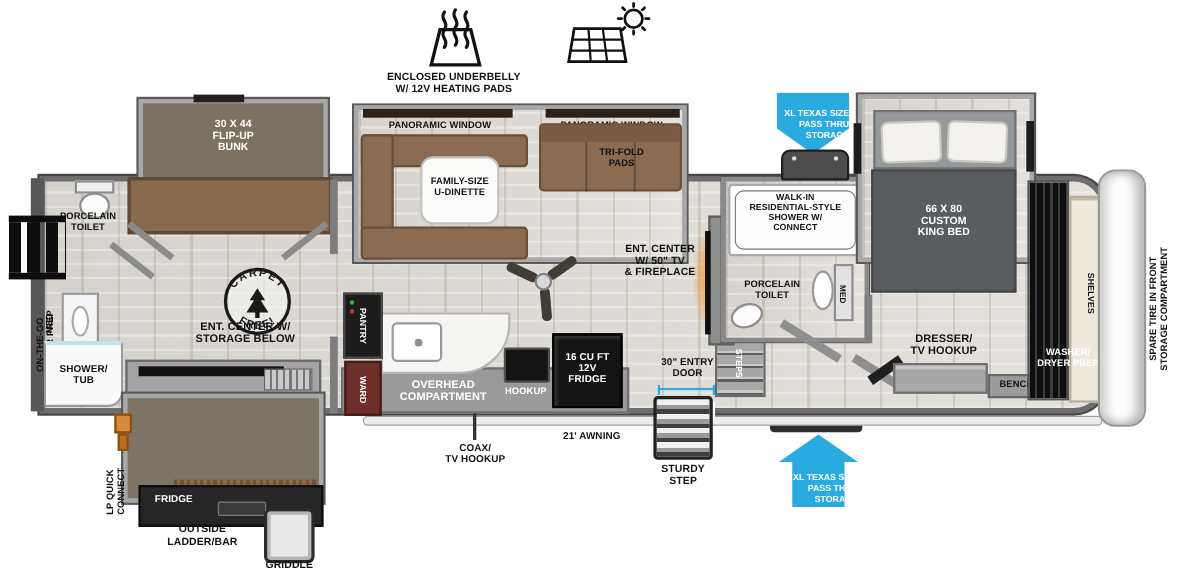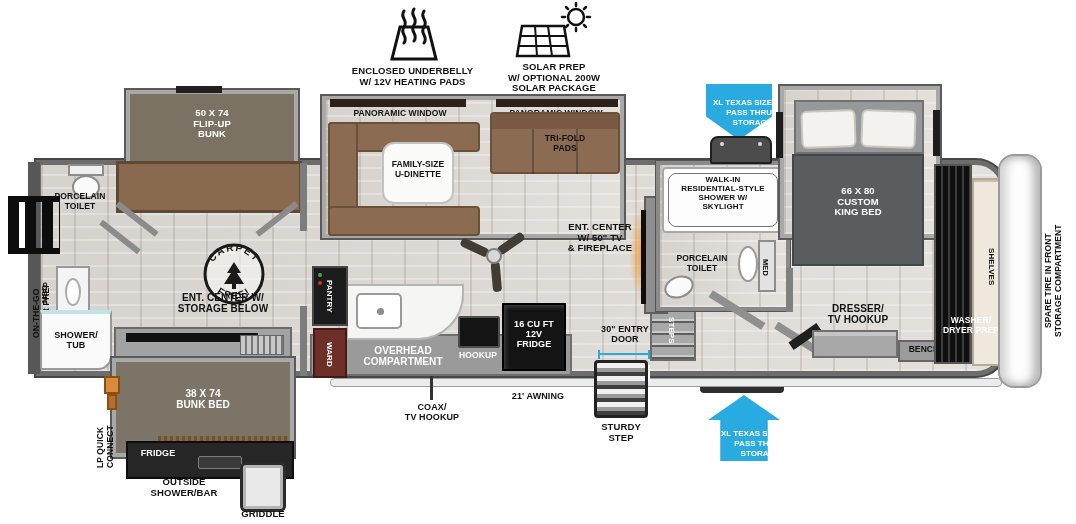--- a/index.html
+++ b/index.html
@@ -45,23 +45,20 @@
       <line x1="48" y1="15" x2="51" y2="15"></line>
         <line x1="73" y1="15" x2="76" y2="15"></line>
       <line x1="52" y1="5" x2="54" y2="7"></line>
         <line x1="70" y1="23" x2="72" y2="25"></line>
       <line x1="72" y1="5" x2="70" y2="7"></line>
         <line x1="54" y1="23" x2="52" y2="25"></line>
     </g>
     <path d="M8 24 L50 24 L55 54 L3 54 Z" fill="none" stroke="#111" stroke-width="2.5"></path>
     <path d="M21 24 L23 54 M34 24 L38 54 M6 34 L52 34 M5 44 L53 44" fill="none" stroke="#111" stroke-width="2"></path>
   </svg>
-  <div class="lbl" style="left:494px;top:62px;width:120px;font-size:9.5px">SOLAR PREP
-W/ OPTIONAL 200W
-SOLAR PACKAGE</div>
 
   <div class="abs arrow" style="left:706px;top:84px;width:66px;height:56px;padding-top:4px;
        clip-path:polygon(0 0,100% 0,100% 58%,50% 100%,0 58%)">
     <span>XL TEXAS SIZE
 PASS THRU
 STORAGE</span>
   </div>
   <div class="abs" style="left:700px;top:382px;width:84px;height:11px;background:#2e2e2e;border-radius:4px"></div>
   <div class="abs arrow" style="left:708px;top:395px;width:72px;height:66px;padding-top:24px;
        clip-path:polygon(50% 0,100% 38%,83% 38%,83% 100%,17% 100%,17% 38%,0 38%)">
@@ -89,21 +86,21 @@
     <div class="abs" style="left:7px;top:10px;width:16px;height:28px;background:#fff;border:2px solid #aaa;border-radius:50%"></div>
   </div>
   <div class="lbl v-up" style="left:41px;top:270px;height:48px;font-size:8px">MED</div>
   <div class="abs" style="left:40px;top:310px;width:72px;height:60px;background:#fafafa;border:2px solid #9a9a9a;
        border-top:4px solid #bfe4ea;border-radius:0 0 14px 2px"></div>
   <div class="lbl" style="left:42px;top:330px;width:68px;font-size:9px">SHOWER/
 TUB</div>
 
   <div class="abs slide" style="left:126px;top:90px;width:172px;height:76px;background:#7b7264"></div>
   <div class="abs" style="left:176px;top:86px;width:46px;height:7px;background:#20201e"></div>
-  <div class="lbl w" style="left:146px;top:108px;width:132px;font-size:9.5px">50 X 74
+  <div class="lbl w" style="left:146px;top:108px;width:132px;font-size:9.5px">30 X 44
 FLIP-UP
 BUNK</div>
   <div class="abs" style="left:116px;top:161px;width:186px;height:52px;background:#8a6a4f;border:3px solid #5e4936"></div>
   <div class="abs" style="left:300px;top:163px;width:7px;height:68px;background:#7d7d7d"></div>
   <div class="abs" style="left:300px;top:306px;width:7px;height:70px;background:#7d7d7d"></div>
   <div class="abs" style="left:112px;top:216px;width:50px;height:6px;background:#8b8b8b;transform:rotate(38deg)"></div>
   <div class="abs" style="left:252px;top:216px;width:50px;height:6px;background:#8b8b8b;transform:rotate(-38deg)"></div>
 
   <svg class="abs" style="left:200px;top:240px" width="68" height="68" viewBox="0 0 68 68">
     <circle cx="34" cy="34" r="29" fill="rgba(252,252,250,.55)" stroke="#1a1a1a" stroke-width="3"></circle>
@@ -121,37 +118,35 @@
   </svg>
 
   <div class="lbl" style="left:148px;top:292px;width:150px;font-size:10px">ENT. CENTER W/
 STORAGE BELOW</div>
   <div class="abs" style="left:114px;top:327px;width:178px;height:36px;background:#a3a3a3;border:2px solid #6a6a6a">
     <div class="abs" style="left:10px;top:4px;width:132px;height:9px;background:#111"></div>
     <div class="abs" style="right:6px;top:6px;width:44px;height:20px;
          background:repeating-linear-gradient(90deg,#c9c9c9 0 4px,#777 4px 6px);border:1px solid #666"></div>
   </div>
   <div class="abs slide" style="left:112px;top:358px;width:182px;height:99px;background:#7c7467"></div>
-  <div class="lbl w" style="left:128px;top:388px;width:150px;font-size:10px">38 X 74
-BUNK BED</div>
 
   <div class="abs" style="left:104px;top:376px;width:16px;height:18px;background:#d98a3a;border:2px solid #8a4f13"></div>
   <div class="abs" style="left:107px;top:394px;width:10px;height:16px;background:#b56f28;border:2px solid #8a4f13"></div>
   <div class="lbl v-up" style="left:96px;top:412px;height:70px;font-size:8.5px">LP QUICK
 CONNECT</div>
   <div class="abs" style="left:158px;top:436px;width:130px;height:10px;
        background:repeating-linear-gradient(90deg,#6e5335 0 3px,#8a6a45 3px 6px)"></div>
   <div class="abs" style="left:126px;top:441px;width:168px;height:38px;background:#262626;border:2px solid #0d0d0d">
     <div class="abs" style="left:70px;top:13px;width:44px;height:13px;background:#3a3a3a;border:1.5px solid #7d7d7d;border-radius:2px"></div>
   </div>
   <div class="lbl w" style="left:130px;top:448px;width:56px;font-size:9px">FRIDGE</div>
   <div class="abs" style="left:240px;top:462px;width:46px;height:50px;background:#e9e9e9;border:3px solid #2b2b2b;border-radius:6px;
        box-shadow:inset 0 0 0 3px #b5b5b5"></div>
   <div class="lbl" style="left:128px;top:477px;width:112px;font-size:9.5px">OUTSIDE
-SHOWER/BAR</div>
+LADDER/BAR</div>
   <div class="lbl" style="left:220px;top:509px;width:86px;font-size:9.5px">GRIDDLE</div>
 
   <div class="abs slide floor" style="left:322px;top:96px;width:302px;height:142px"></div>
   <div class="abs" style="left:330px;top:99px;width:136px;height:8px;background:#2b2118"></div>
   <div class="abs" style="left:496px;top:99px;width:122px;height:8px;background:#2b2118"></div>
   <div class="lbl" style="left:330px;top:109px;width:140px;font-size:8.5px">PANORAMIC WINDOW</div>
   <div class="lbl" style="left:492px;top:109px;width:128px;font-size:8.5px">PANORAMIC WINDOW</div>
 
   <div class="abs seat" style="left:328px;top:122px;width:152px;height:30px"></div>
   <div class="abs seat" style="left:328px;top:122px;width:30px;height:114px"></div>
@@ -235,21 +230,21 @@
   <div class="abs" style="left:710px;top:136px;width:62px;height:28px;background:#4c4c4c;border:2px solid #1f1f1f;border-radius:8px 8px 2px 2px">
     <div class="abs" style="left:8px;top:4px;width:4px;height:4px;background:#ddd;border-radius:50%"></div>
     <div class="abs" style="right:8px;top:4px;width:4px;height:4px;background:#ddd;border-radius:50%"></div>
   </div>
   <div class="abs" style="left:662px;top:167px;width:122px;height:66px;background:#fff;border:2px solid #a8a8a8;border-radius:4px">
     <div class="abs" style="left:4px;top:4px;right:4px;bottom:4px;border:1.5px solid #777;border-radius:8px;background:#fdfdfd"></div>
   </div>
   <div class="lbl" style="left:664px;top:176px;width:118px;font-size:8px">WALK-IN
 RESIDENTIAL-STYLE
 SHOWER W/
-SKYLIGHT</div>
+CONNECT</div>
   <div class="lbl" style="left:664px;top:254px;width:76px;font-size:8.5px">PORCELAIN
 TOILET</div>
   <div class="abs" style="left:664px;top:276px;width:30px;height:22px;background:#fbfbfb;border:2px solid #8d8d8d;border-radius:50%;transform:rotate(-20deg)"></div>
   <div class="abs" style="left:738px;top:246px;width:20px;height:36px;background:#fff;border:2px solid #999;border-radius:50%"></div>
   <div class="abs" style="left:758px;top:240px;width:18px;height:52px;background:#e2e2e2;border:2px solid #8d8d8d"></div>
   <div class="lbl v-down" style="left:761px;top:248px;height:38px;font-size:7.5px">MED</div>
   <div class="abs" style="left:706px;top:306px;width:62px;height:8px;background:#8f8f8f;transform:rotate(32deg)"></div>
   <div class="abs" style="left:772px;top:336px;width:56px;height:8px;background:#8f8f8f;transform:rotate(32deg)"></div>
 
   <div class="abs slide floor" style="left:780px;top:86px;width:160px;height:152px"></div>

